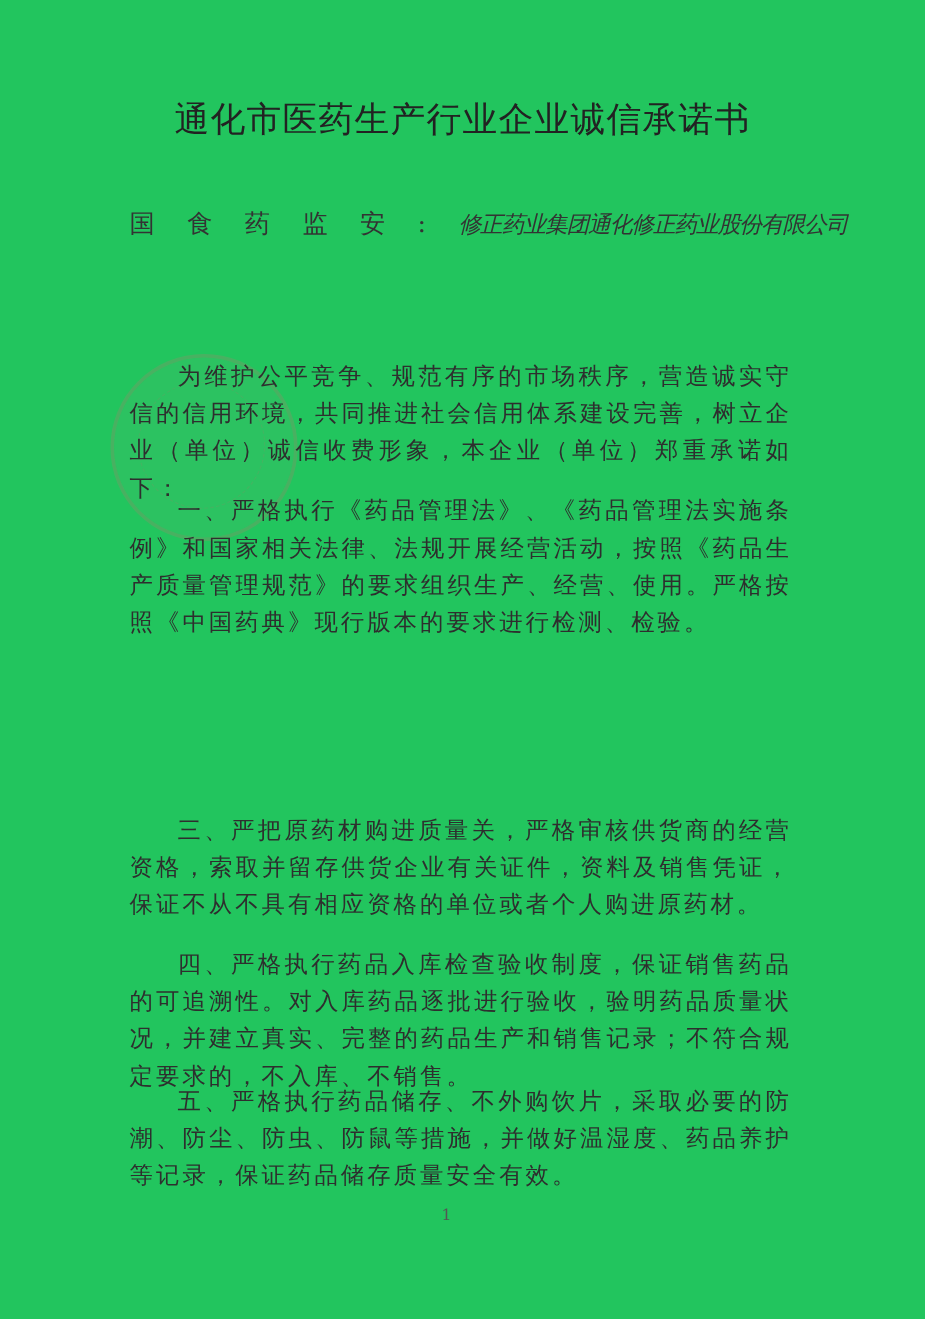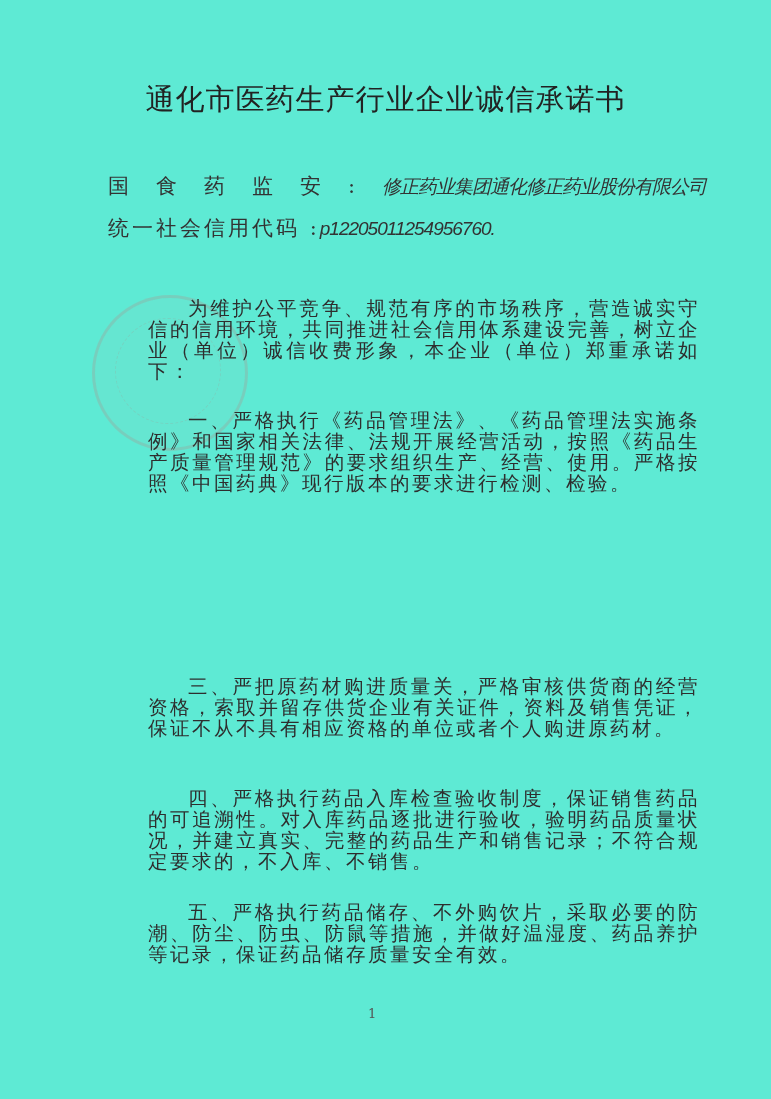--- a/index.html
+++ b/index.html
@@ -1,37 +1,37 @@
 <!DOCTYPE html>
 <html><head>
 <meta charset="utf-8">
 <style>
   html, body { margin:0; padding:0; }
   body {
     width:771px; height:1099px; background:#ffffff; position:relative; overflow:hidden;
     font-family: "DejaVu Serif", "Liberation Serif", serif; color:#2a2a2a;
   }
-  .page { position:absolute; left:0; top:0; width:771px; height:1099px; background:#5eead4; }
+  .page { position:absolute; left:0; top:0; width:771px; height:1099px; background:#22c55e; }
   .title {
     position:absolute; left:0; width:771px; top:80px; text-align:center;
     font-family: "DejaVu Sans", sans-serif; font-size:29px; letter-spacing:1px; color:#222;
   }
   .field-row { position:absolute; left:108px; font-size:21px; color:#333; white-space:nowrap; }
   .field-row .label { display:inline-block; }
   .field-row .handwritten {
     font-family: Liberation Sans, sans-serif; font-style:italic; font-size:19px; color:#333;
     letter-spacing:-1px;
   }
   .row-name { top:172px; }
   .row-name .label { letter-spacing:27px; }
   .row-code { top:214px; }
   .row-code .label { letter-spacing:3px; }
   .para {
-    position:absolute; left:108px; width:552px; font-size:19.5px; line-height:21px;
-    letter-spacing:2.5px; text-indent:40px; text-align:justify; color:#2e2e2e;margin-left:40px;
+    position:absolute; left:108px; width:552px; font-size:19.5px; line-height:31px;
+    letter-spacing:2.5px; text-indent:40px; text-align:justify; color:#2e2e2e;
   }
   .p0 { top:298px; }
   .p1 { top:410px; }
   .p2 { top:530px; }
   .p3 { top:676px; }
   .p4 { top:788px; }
   .p5 { top:902px; }
   .page-num { position:absolute; left:368px; top:1006px; font-size:13px; color:#555; }
   .seal {
     position:absolute; left:92px; top:295px; width:150px; height:150px; border-radius:50%;
@@ -50,23 +50,20 @@
   <div class="seal">
     <div class="seal-inner"></div>
   </div>
 
   <div class="title">通化市医药生产行业企业诚信承诺书</div>
 
   <div class="field-row row-name">
     <span class="label">国食药监安:</span><span class="handwritten">修正药业集团通化修正药业股份有限公司</span>
   </div>
 
-  <div class="field-row row-code">
-    <span class="label">统一社会信用代码 :</span><span class="handwritten">p12205011254956760.</span>
-  </div>
 
   <div class="para p0">为维护公平竞争、规范有序的市场秩序，营造诚实守信的信用环境，共同推进社会信用体系建设完善，树立企业（单位）诚信收费形象，本企业（单位）郑重承诺如下：</div>
   <div class="para p1">一、严格执行《药品管理法》、《药品管理法实施条例》和国家相关法律、法规开展经营活动，按照《药品生产质量管理规范》的要求组织生产、经营、使用。严格按照《中国药典》现行版本的要求进行检测、检验。</div>
   <div class="para p4">四、严格执行药品入库检查验收制度，保证销售药品的可追溯性。对入库药品逐批进行验收，验明药品质量状况，并建立真实、完整的药品生产和销售记录；不符合规定要求的，不入库、不销售。</div>
   <div class="para p3">三、严把原药材购进质量关，严格审核供货商的经营资格，索取并留存供货企业有关证件，资料及销售凭证，保证不从不具有相应资格的单位或者个人购进原药材。</div>
   <div class="para p5">五、严格执行药品储存、不外购饮片，采取必要的防潮、防尘、防虫、防鼠等措施，并做好温湿度、药品养护等记录，保证药品储存质量安全有效。</div>
 
   <div class="page-num">1</div>
 </div>
 

